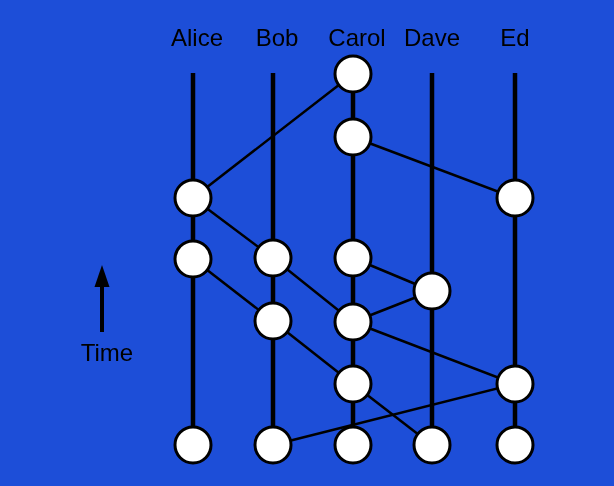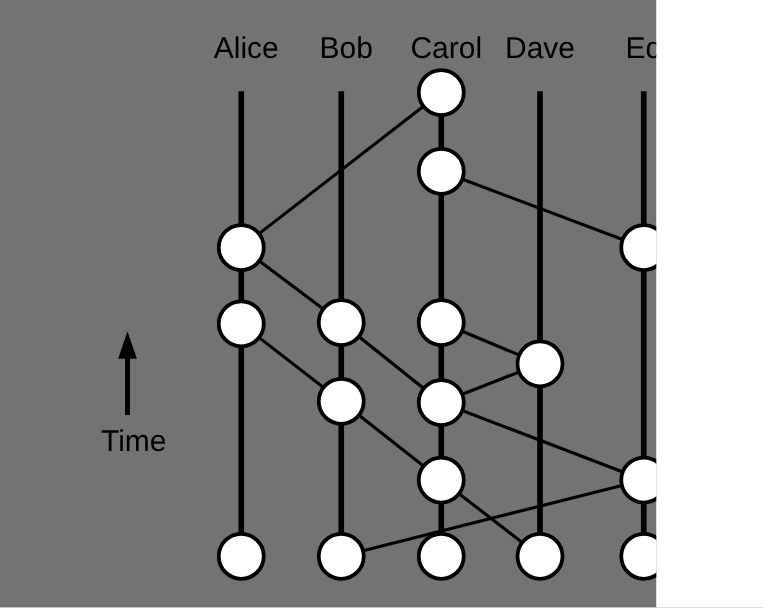--- a/index.html
+++ b/index.html
@@ -2,23 +2,23 @@
 <html><head>
 <meta charset="utf-8">
 <style>
   html, body {
     margin: 0;
     padding: 0;
     background: #ffffff;
   }
   .stage {
     position: relative;
-    width: 525px;
+    width: 614px;
     height: 486px;
-    background: #737373;
+    background: #1d4ed8;
     overflow: hidden;
   }
   svg text {
     font-family: "Liberation Sans", sans-serif;
     fill: #000000;
   }
 </style>
 </head>
 <body>
 

